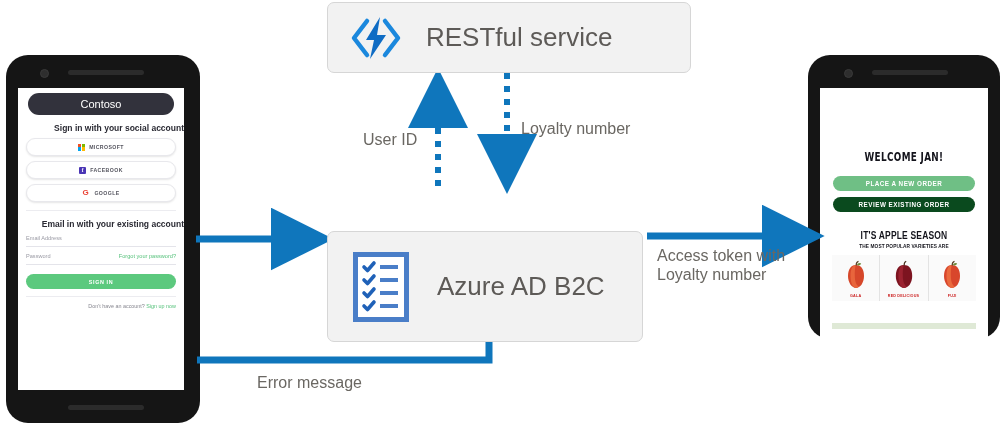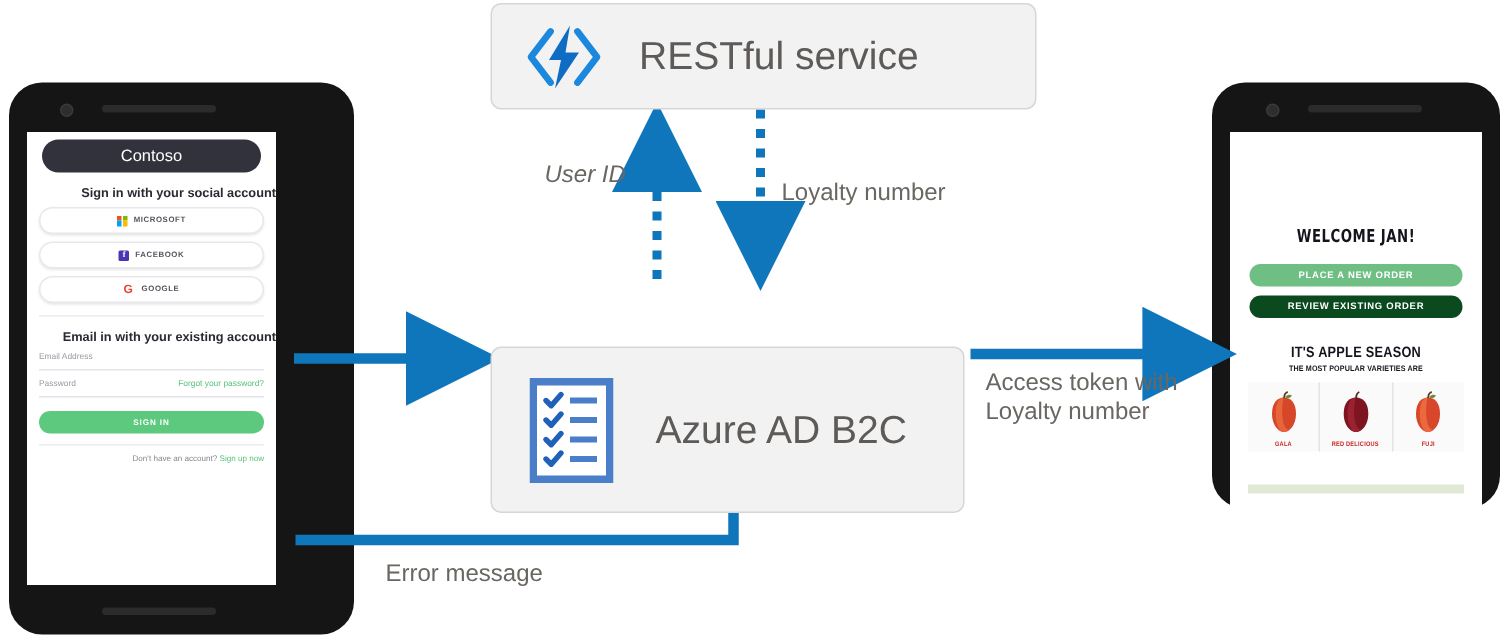--- a/index.html
+++ b/index.html
@@ -67,21 +67,21 @@
 
   
   .arrow-svg{position:absolute;left:0;top:0;width:1006px;height:426px;pointer-events:none;}
   .flow-lbl{position:absolute;font-size:16px;color:#6a6762;white-space:nowrap;line-height:19px;}
 </style>
 </head>
 <body>
 
 <div class="stage">
 
-  <div class="phone" style="left:6px;top:55px;width:230px;height:368px;">
+  <div class="phone" style="left:6px;top:55px;width:194px;height:368px;">
     <div class="cam" style="left:34px;top:14px;"></div>
     <div class="spk" style="left:62px;top:15px;width:76px;"></div>
     <div class="homebar" style="left:62px;bottom:13px;width:76px;"></div>
 
     <div class="screen" style="left:12px;top:33px;width:166px;height:302px;">
 
       <div class="contoso-pill">Contoso</div>
 
       <div class="sec-title">Sign in with your social account</div>
 
@@ -221,21 +221,21 @@
       <g fill="#4a7ec8">
         <rect x="27" y="13" width="18" height="4"></rect>
         <rect x="27" y="26" width="18" height="4"></rect>
         <rect x="27" y="39" width="18" height="4"></rect>
         <rect x="27" y="52" width="18" height="4"></rect>
       </g>
     </svg>
     <span class="svc-label" style="margin-left:28px;">Azure AD B2C</span>
   </div>
 
-  <div class="flow-lbl" style="left:363px;top:107px;font-style:italic;">User ID</div>
+  <div class="flow-lbl" style="left:363px;top:130px;">User ID</div>
 
   <div class="flow-lbl" style="left:521px;top:119px;">Loyalty number</div>
 
   <div class="flow-lbl" style="left:657px;top:246px;text-align:left;width:150px;">
     <div>Access token with</div>
     <div>Loyalty number</div>
   </div>
 
   <div class="flow-lbl" style="left:257px;top:373px;">Error message</div>
 

